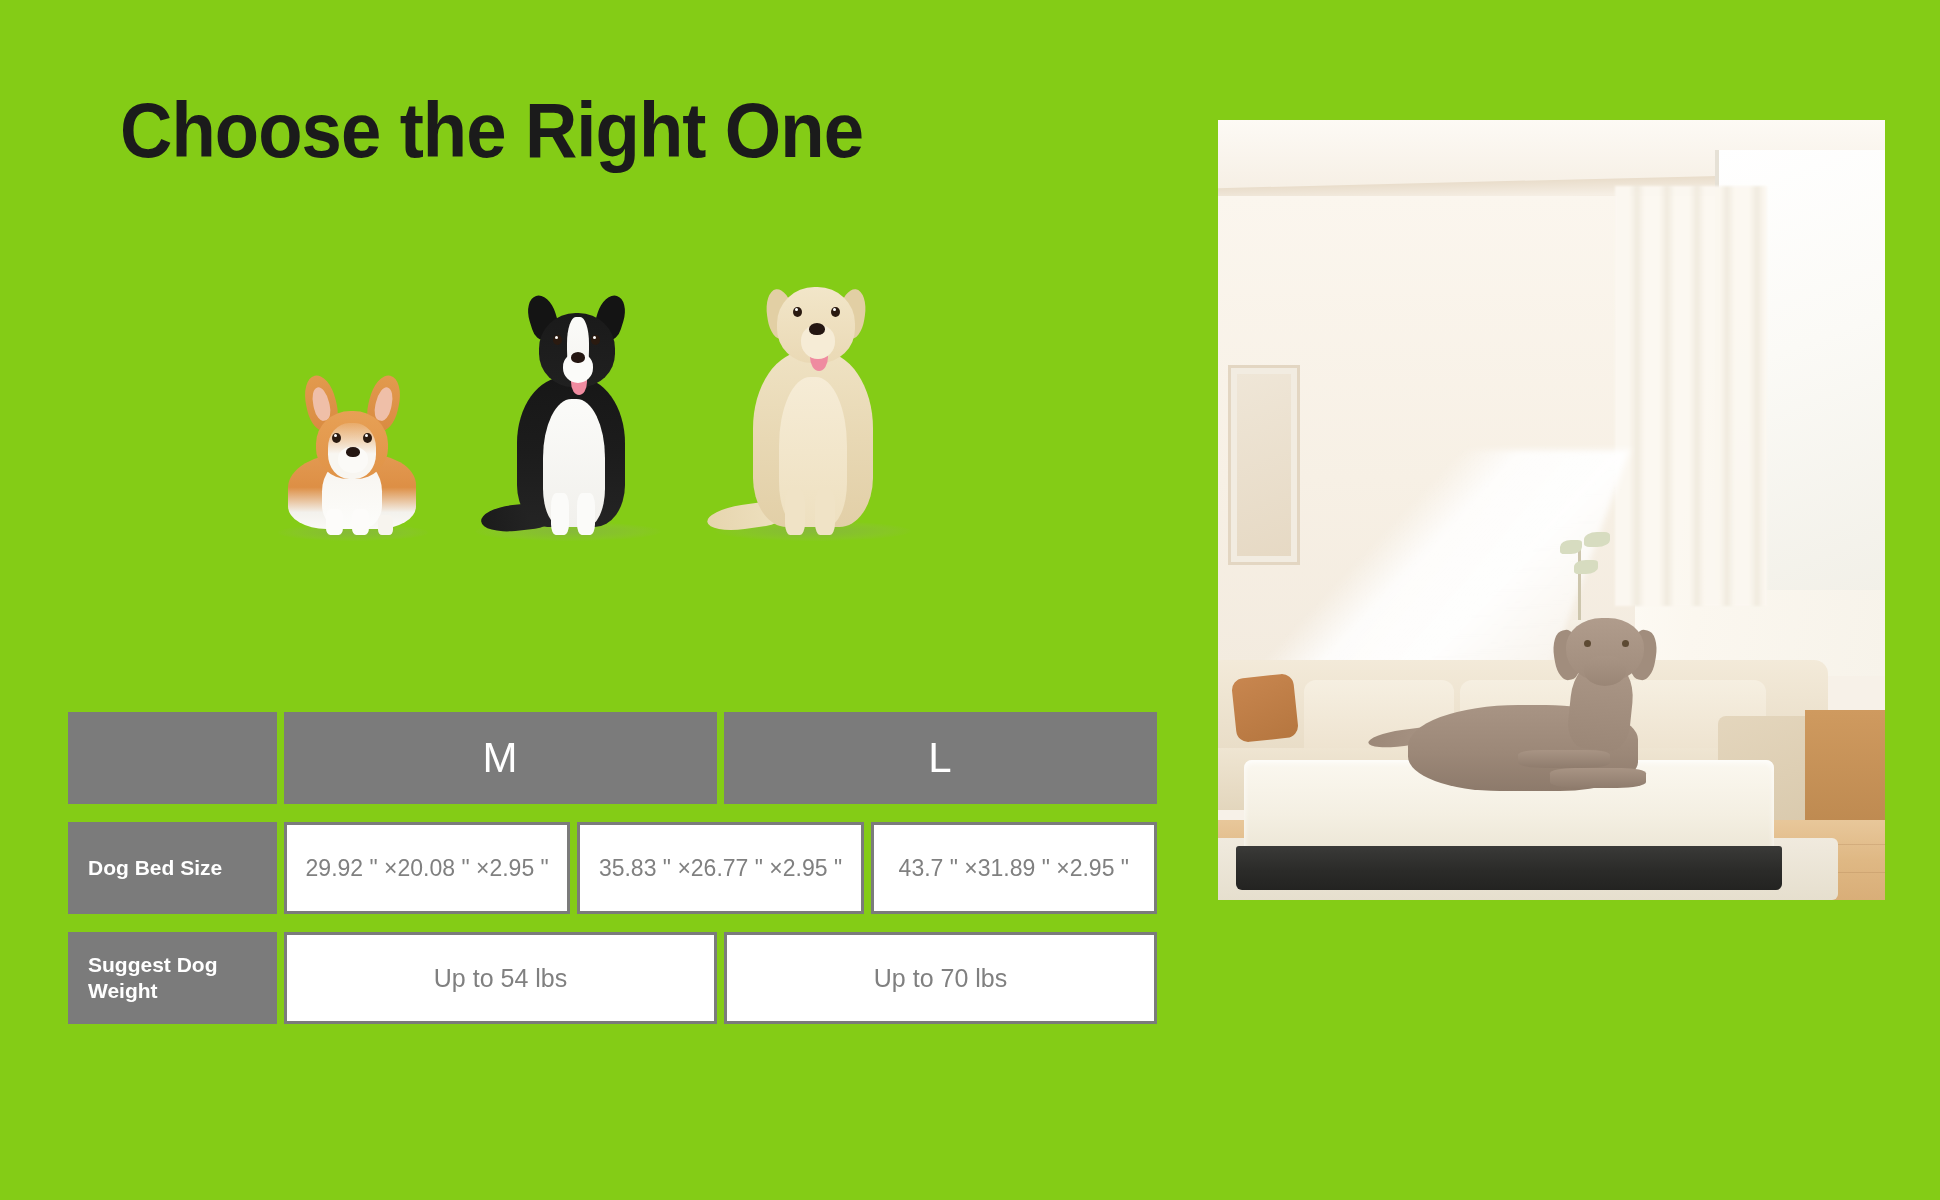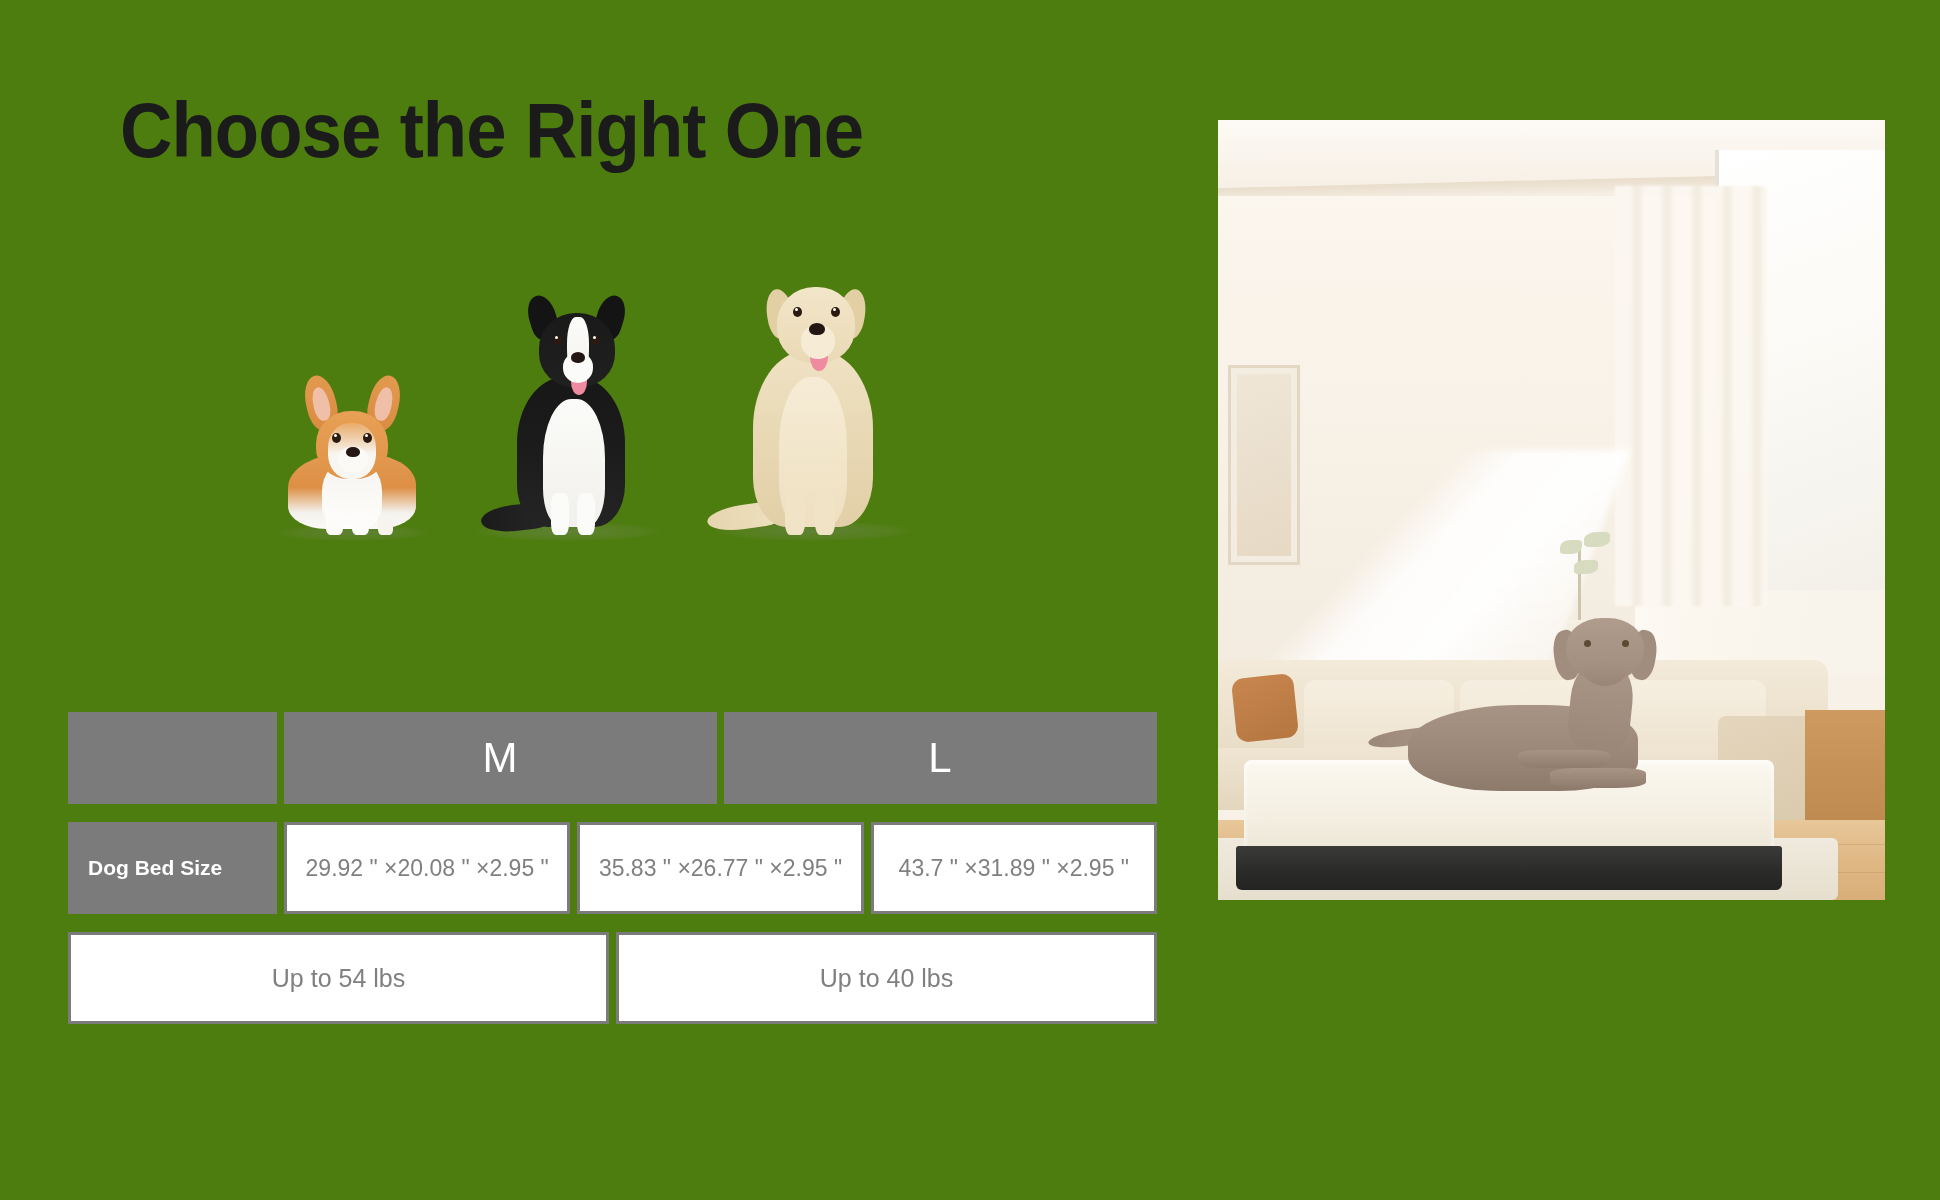--- a/index.html
+++ b/index.html
@@ -2,21 +2,21 @@
 <html><head>
 <meta charset="utf-8">
 <style>
   * { box-sizing: border-box; margin: 0; padding: 0; }
   html, body {
     width: 1940px; height: 1200px;
     background: #ffffff;
     font-family: "Liberation Sans", sans-serif;
     overflow: hidden;
   }
-  #root { position: relative; width: 1940px; height: 1200px; background: #4d7c0f; }
+  #root { position: relative; width: 1940px; height: 1200px; background: #84cc16; }
 
   
   #left-panel { position: absolute; left: 0; top: 0; width: 1200px; height: 1200px; }
 
   #page-title {
     position: absolute; left: 120px; top: 85px;
     font-family: "Liberation Sans Narrow", "Liberation Sans", sans-serif;
     font-size: 78px; font-weight: 700; letter-spacing: -1px;
     color: #1b1b1b; white-space: nowrap;
     transform: scaleX(0.93); transform-origin: left center;
@@ -253,22 +253,23 @@
       </div>
 
       <div class="trow" id="size-row">
         <div class="cell rowlabel">Dog Bed Size</div>
         <div class="cell datacell">29.92 " ×20.08 " ×2.95 "</div>
         <div class="cell datacell">35.83 " ×26.77 " ×2.95 "</div>
         <div class="cell datacell">43.7 " ×31.89 " ×2.95 "</div>
       </div>
 
       <div class="trow" id="weight-row">
+        <div class="cell rowlabel">Suggest Dog Weight</div>
         <div class="cell datacell">Up to 54 lbs</div>
-        <div class="cell datacell">Up to 40 lbs</div>
+        <div class="cell datacell">Up to 70 lbs</div>
       </div>
 
     </div>
   </div>
 
   <div id="room-photo" aria-label="Weimaraner dog lying on a cream fleece orthopedic dog bed with black base in a sunlit modern living room with a beige sectional sofa, sheer curtains and wood floor">
     <div class="r-ceiling"></div>
     <div class="r-cornice"></div>
     <div class="r-wall"></div>
     <div class="r-frame">

